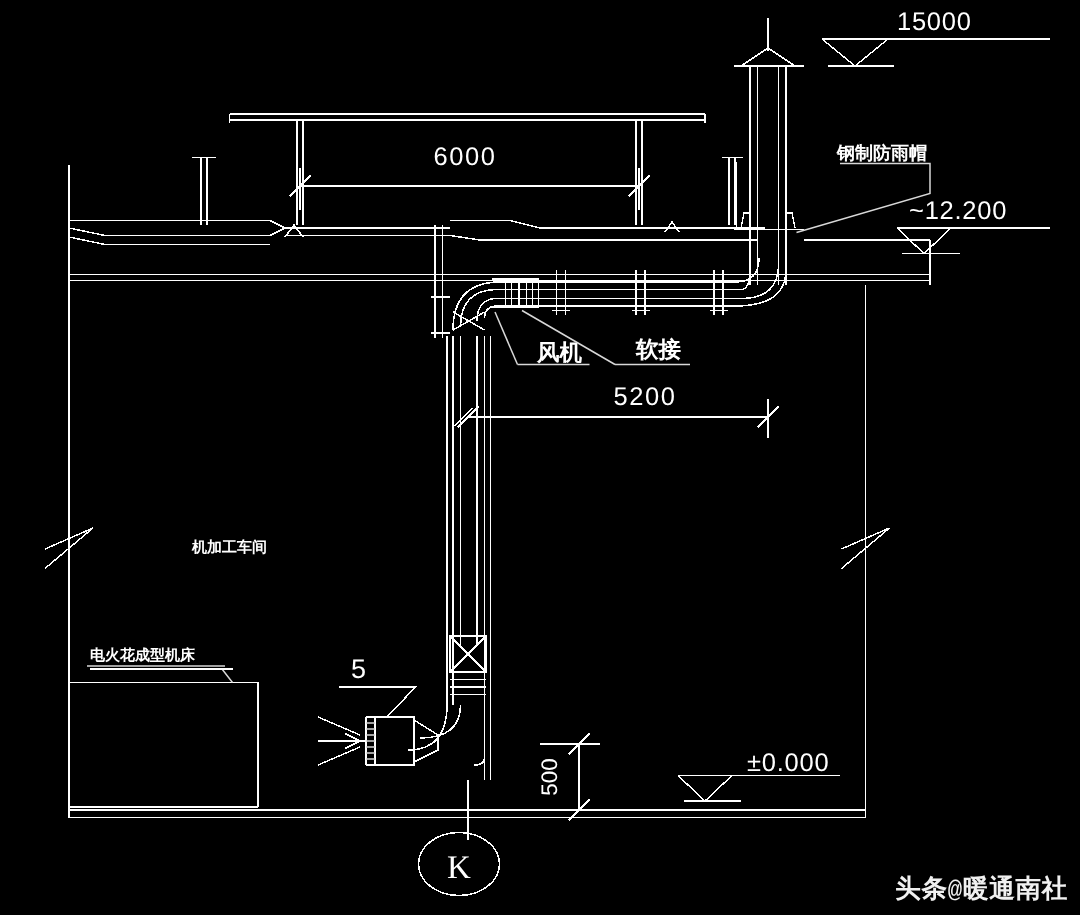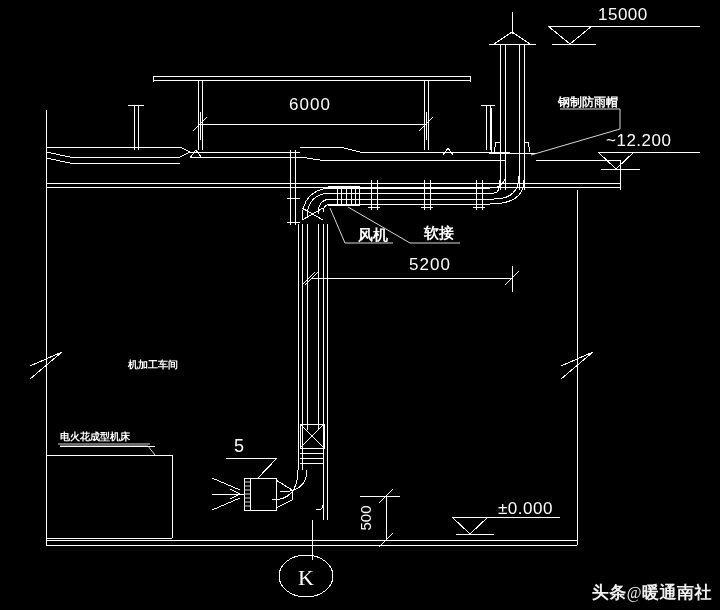--- a/index.html
+++ b/index.html
@@ -74,21 +74,21 @@
   .vert500 {
     fill: #ffffff;
     font-family: "Liberation Sans", sans-serif;
     font-size: 15px;
   }
   #watermark {
     position: absolute;
     right: 8px;
     bottom: 6px;
     color: #f0f0f0;
-    font-family: Liberation Serif, serif;
+    font-family: Liberation Mono, monospace;
     font-size: 17px;
     font-weight: bold;
     letter-spacing: 0.5px;
     white-space: nowrap;
   }
   #watermark .wm-at {
     font-weight: normal;
     font-size: 16px;
   }
 </style>

